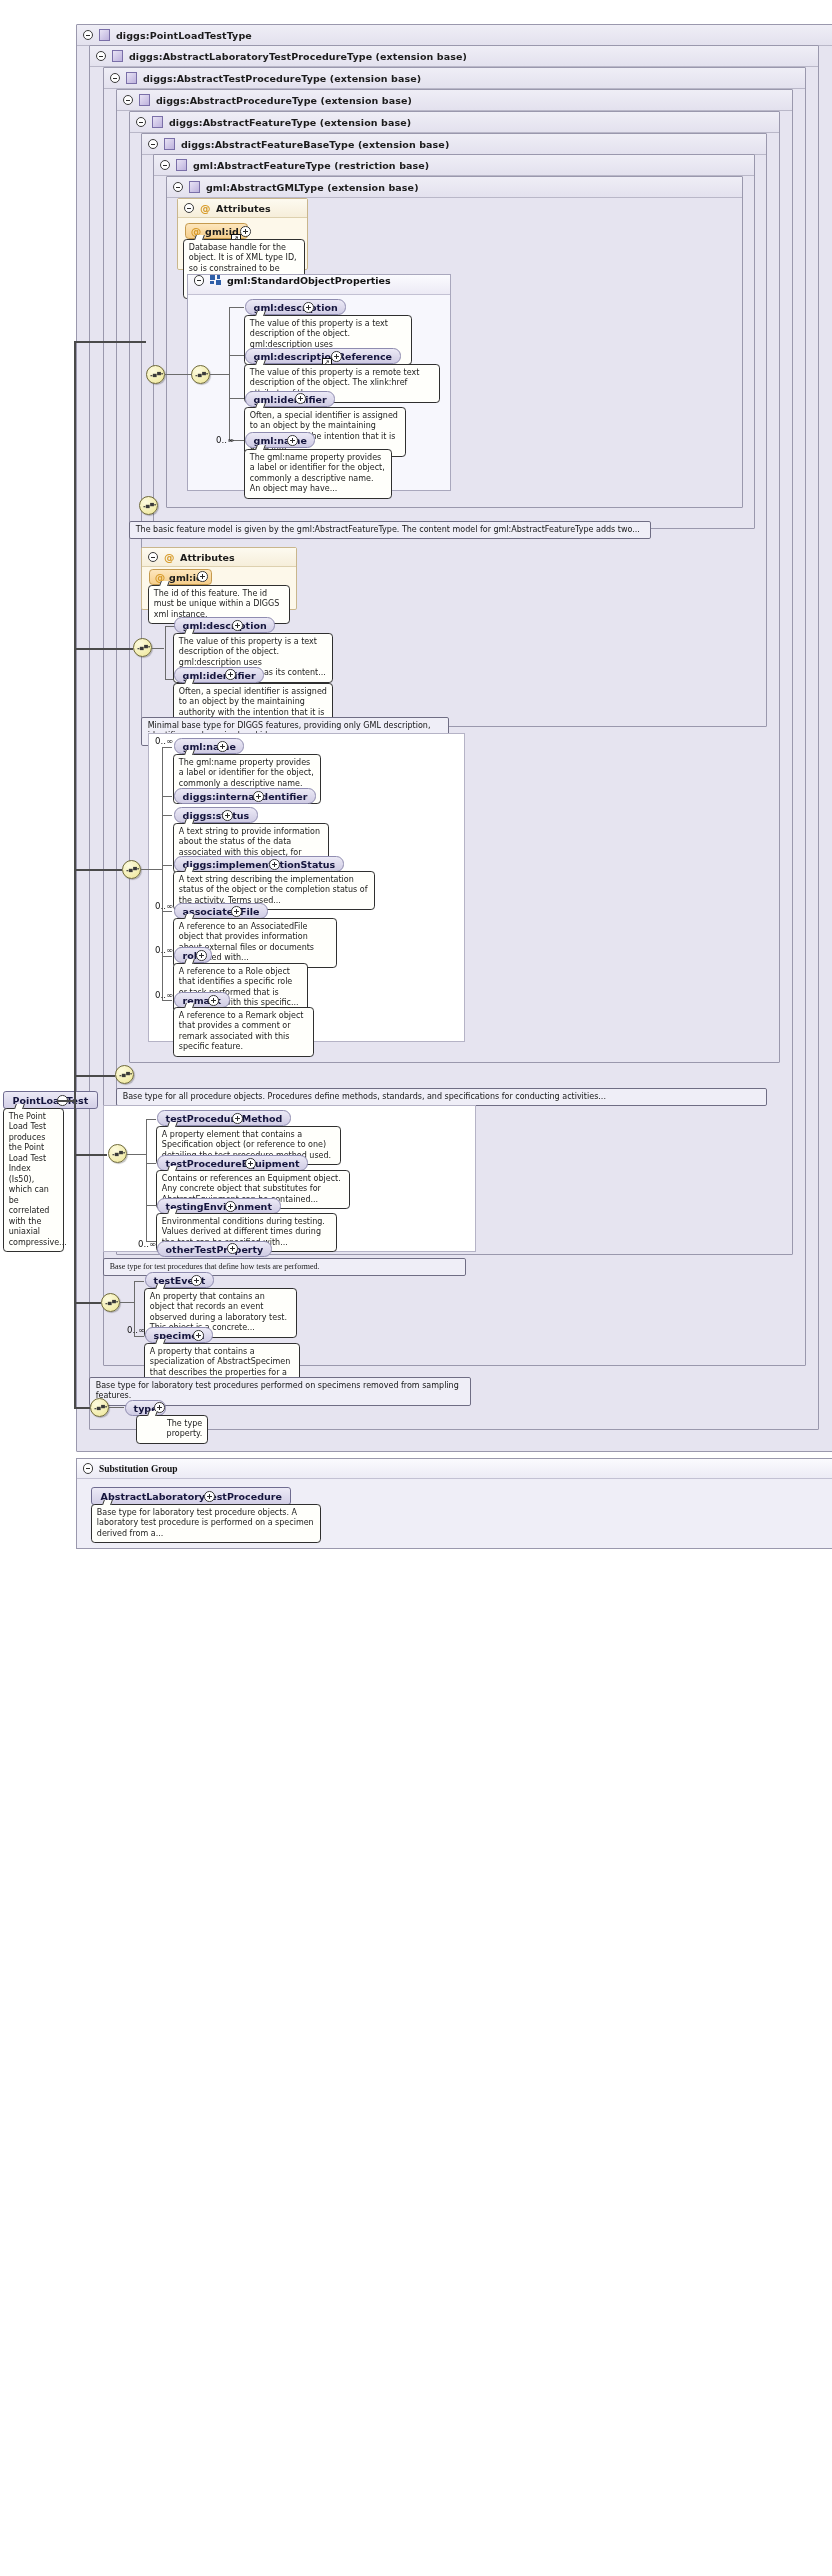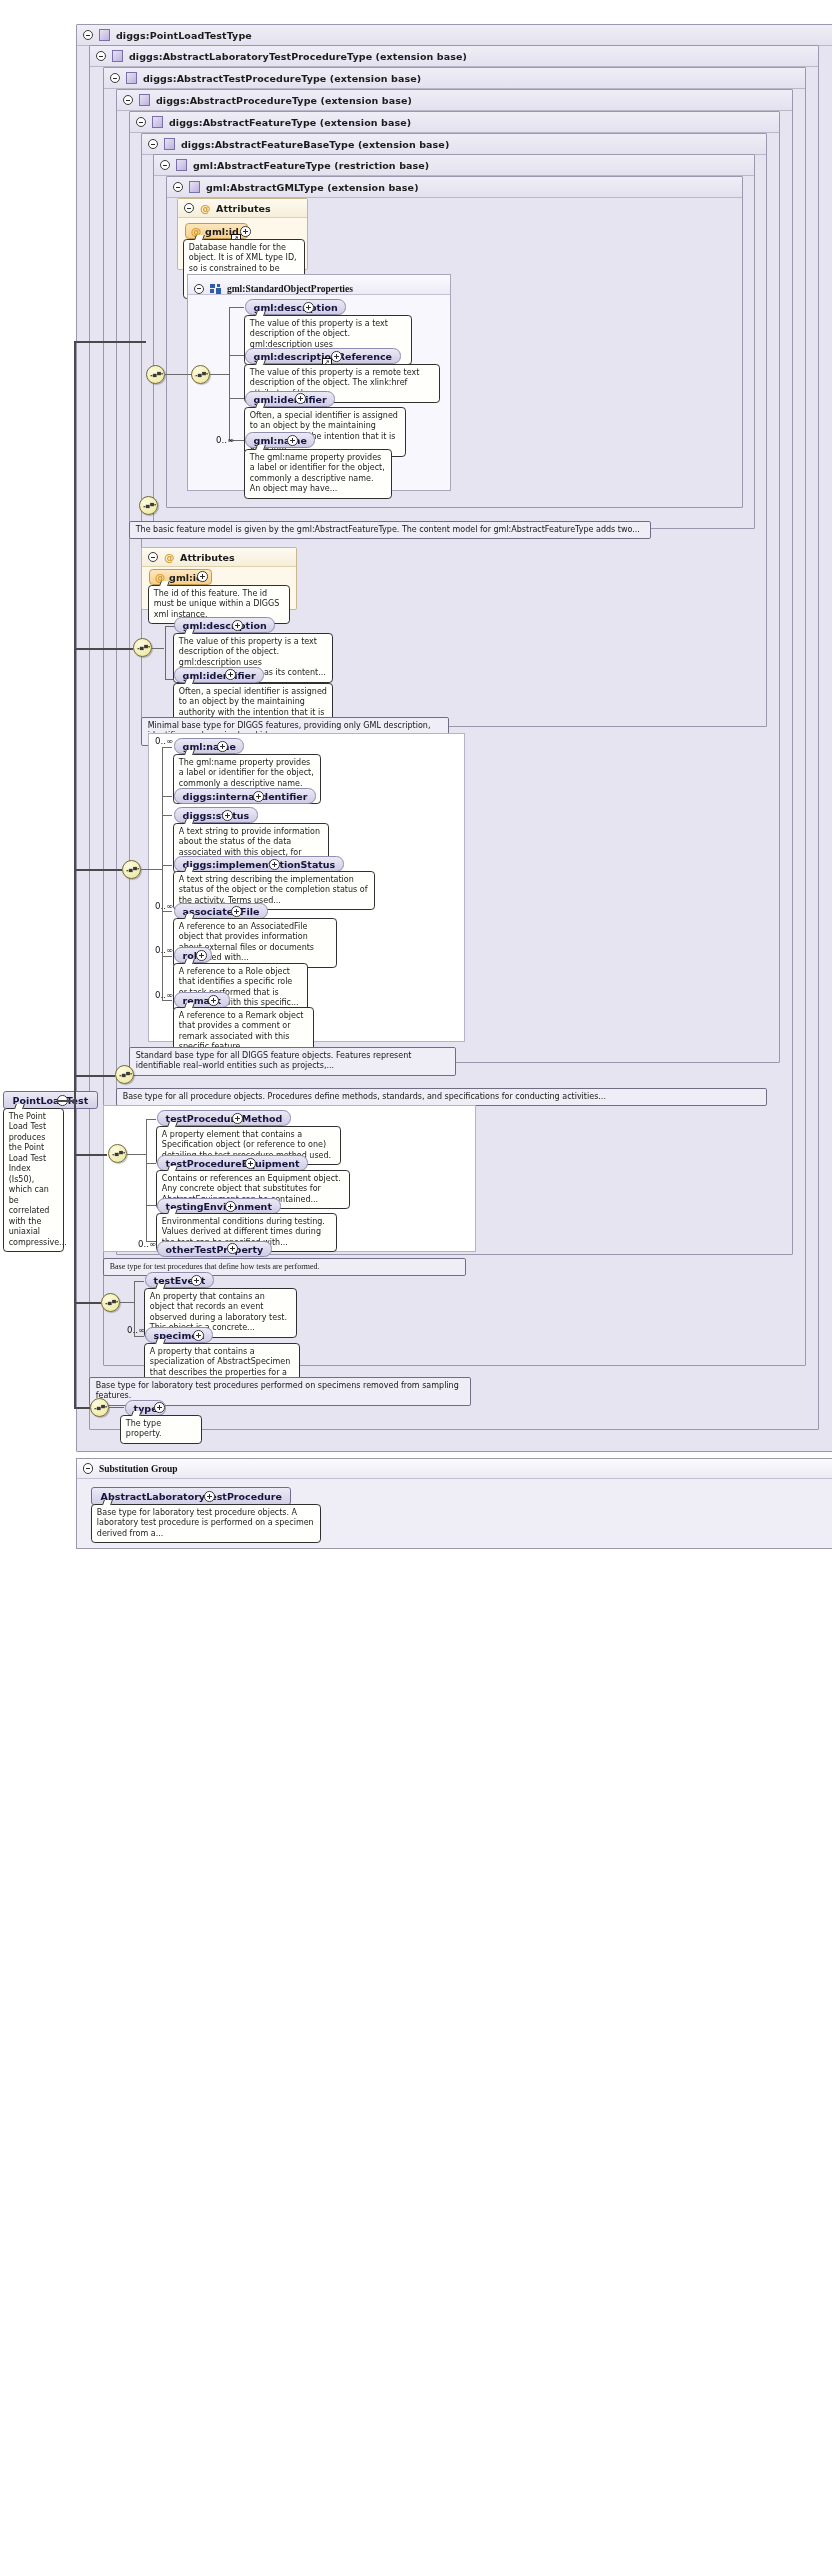--- a/index.html
+++ b/index.html
@@ -190,21 +190,21 @@
   
   .gbox {
     position: absolute;
     border: 1px solid #a9a7bd;
     background: #f7f7fd;
   }
   .gbox > .gbox-hd {
     height: 20px;
     background: linear-gradient(to bottom,#fbfbfe 0%,#eceaf5 100%);
     border-bottom: 1px solid #c3c1d3;
-    display: flex; align-items: flex-end; gap: 5.7px; padding-left: 5.7px; font-family: Liberation Serif, serif;
+    display: flex; align-items: flex-start; gap: 5.7px; padding-left: 5.7px;
   }
   .gbox-title { font-size: 9.5px; font-weight: bold; color:#111; }
 
   
   .wbox {
     position: absolute;
     border: 1px solid #b5b3c6;
     background: #ffffff;
   }
 
@@ -560,23 +560,20 @@
   <div class="occ" style="left:155px; top:966px;">0..∞</div>
   <div class="el-pill" style="left:174px; top:968px;">
     <span>remark</span>
   </div>
   <div class="expander plus" style="left:208px; top:971px;"></div>
   <div class="note" style="left:173px; top:983px; width:141px;">
     <span class="tick"></span>
     <span>A reference to a Remark object that provides a comment or remark associated with this specific feature.</span>
   </div>
 
-  <div class="base-note" style="left:129px; top:1023px; width:327px;">
-    <span>Standard base type for all DIGGS feature objects. Features represent identifiable real–world entities such as projects,...</span>
-  </div>
 
   <div class="seq-icon" style="left:115px; top:1041px;">
     <svg width="13.3" height="11.4" viewBox="0 0 14 12">
       <rect x="3" y="4" width="4" height="3.5" fill="#3a3a3a"></rect>
       <rect x="7.5" y="2" width="4" height="3.5" fill="#3a3a3a"></rect>
       <rect x="0.5" y="5.4" width="2" height="1.2" fill="#3a3a3a"></rect>
       <rect x="11.8" y="3.4" width="2" height="1.2" fill="#3a3a3a"></rect>
     </svg>
   </div>
 
@@ -680,21 +677,21 @@
       <rect x="7.5" y="2" width="4" height="3.5" fill="#3a3a3a"></rect>
       <rect x="0.5" y="5.4" width="2" height="1.2" fill="#3a3a3a"></rect>
       <rect x="11.8" y="3.4" width="2" height="1.2" fill="#3a3a3a"></rect>
     </svg>
   </div>
   <div class="ln h" style="left:109px; top:1383px; width:15.2px;"></div>
   <div class="el-pill" style="left:125px; top:1376px;">
     <span>type</span>
   </div>
   <div class="expander plus" style="left:154px; top:1378px;"></div>
-  <div class="note" style="left:120px; top:1391px; width:82px;">
+  <div class="note" style="left:136px; top:1391px; width:72px;text-align:right;">
     <span class="tick"></span>
     <span>The type property.</span>
   </div>
 
 
   <div class="rootpill" style="left:2.9px; top:1067px;">
     <span>PointLoadTest</span>
   </div>
   <div class="expander" style="left:57px; top:1071px;"></div>
   <div class="note" style="left:2.9px; top:1084px; width:61px;">

